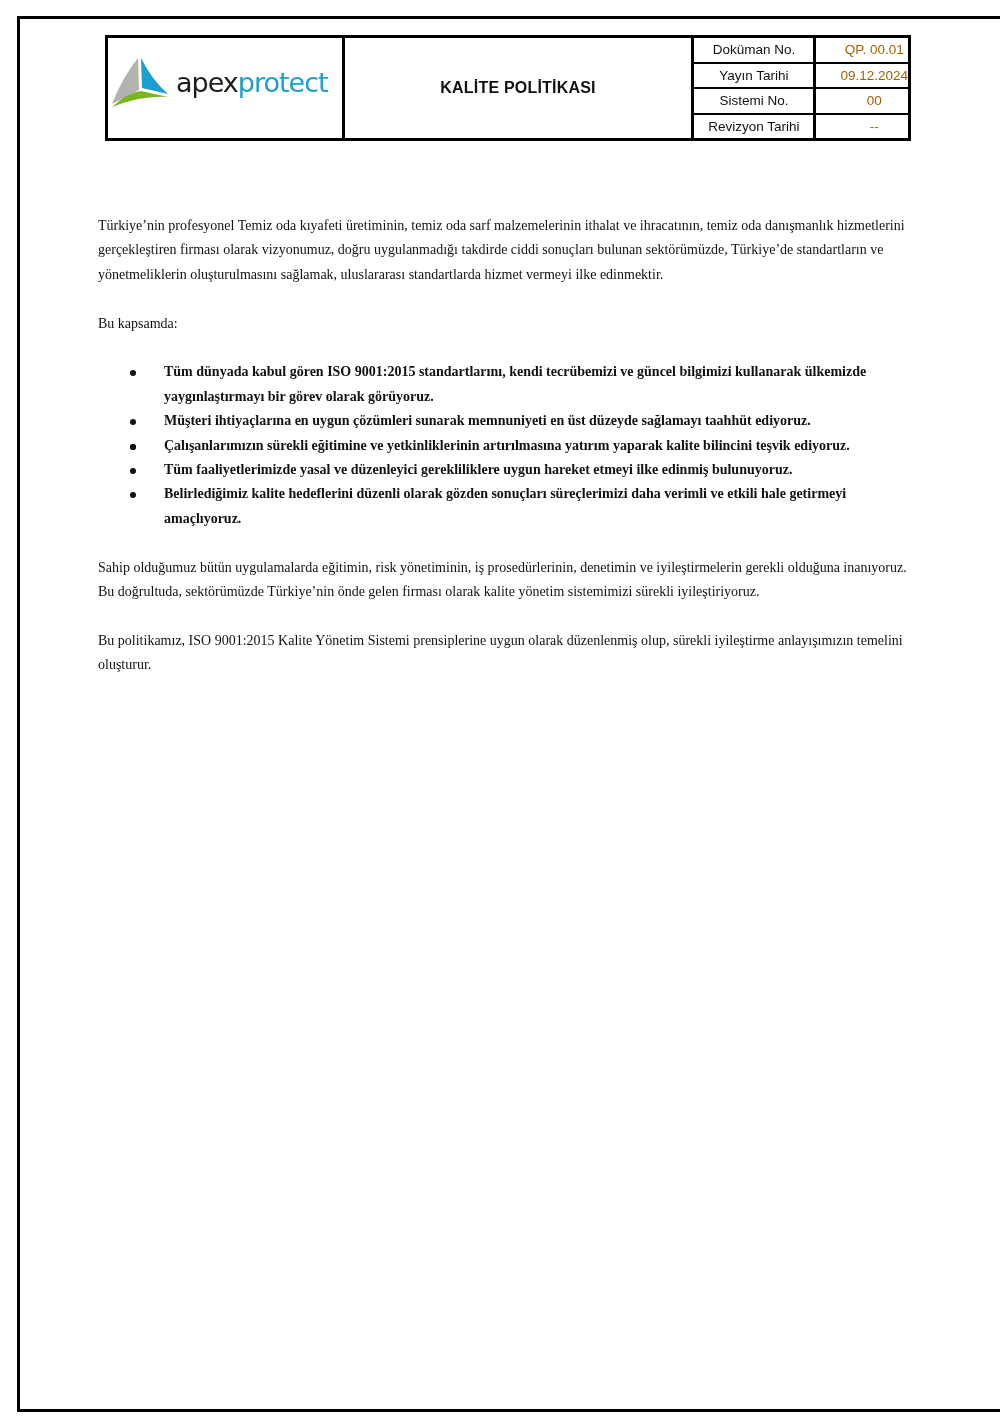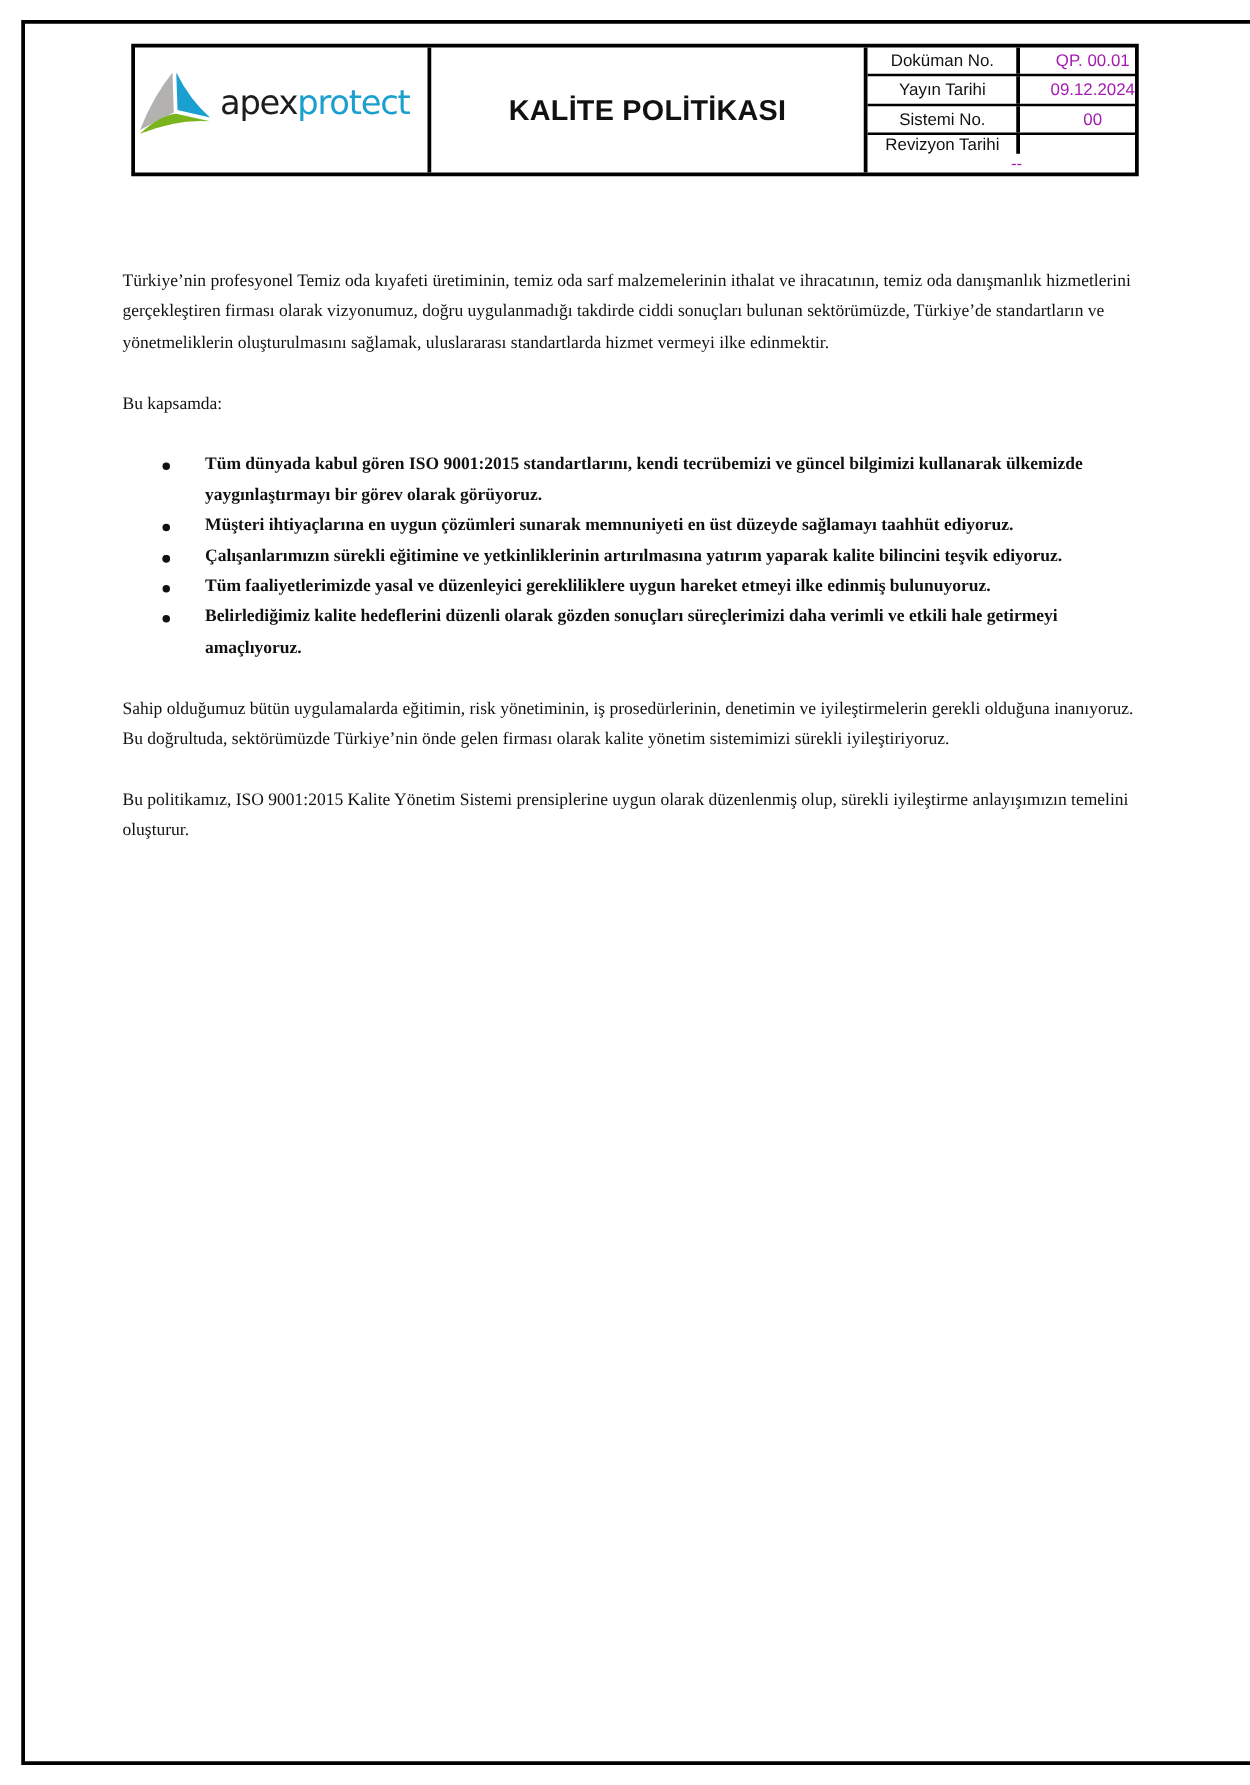--- a/index.html
+++ b/index.html
@@ -19,34 +19,34 @@
   .logo-wrap { display: flex; align-items: center; margin-top: -12px; margin-left: -14px; }
   .logo-mark { width: 62px; height: 56px; margin-right: 6px; }
   .logo-text { font-family: "DejaVu Sans", sans-serif; font-size: 27px; letter-spacing: -1px; }
   .logo-apex { color: #1d1d1b; }
   .logo-protect { color: #1a9fd0; }
   .title-cell {
     width: 352px; height: 100%; border-right: 3px solid #000; box-sizing: border-box;
     display: flex; align-items: center; justify-content: center;
   }
   .doc-title {
-    font-family: "Liberation Sans", sans-serif; font-weight: bold; font-size: 23px;
+    font-family: "Liberation Sans", sans-serif; font-weight: bold; font-size: 16px;
     color: #111; letter-spacing: 0.2px;
   }
   .meta-cell { flex: 1; display: flex; flex-direction: column; }
   .meta-row { flex: 1; display: flex; border-bottom: 2px solid #000; }
-  .meta-row:last-child { border-bottom: none; flex-direction: column; }
+  .meta-row:last-child { border-bottom: none; }
   .meta-label {
     width: 122px; border-right: 3px solid #000; box-sizing: border-box;
     font-family: "Liberation Sans", sans-serif; font-weight: normal; font-size: 13.5px;
     display: flex; align-items: center; justify-content: center; color: #111;
   }
   .meta-value {
     flex: 1; font-family: "Liberation Sans", sans-serif; font-size: 13.5px;
-    display: flex; align-items: center; justify-content: center; color: #a21caf; margin-left: 24px;
+    display: flex; align-items: center; justify-content: center; color: #a16207; margin-left: 24px;
   }
   .body-text {
     position: absolute; left: 98px; top: 214px; width: 820px;
     font-family: "Liberation Serif", serif; font-size: 14px; line-height: 24.4px; color: #111;
   }
   .body-text p { margin: 0; }
   .para-gap { height: 24.4px; }
   .bullets { list-style: none; margin: 0; padding: 0; font-weight: bold; }
   .bullets li { position: relative; padding-left: 66px; }
   .bullet-dot {

